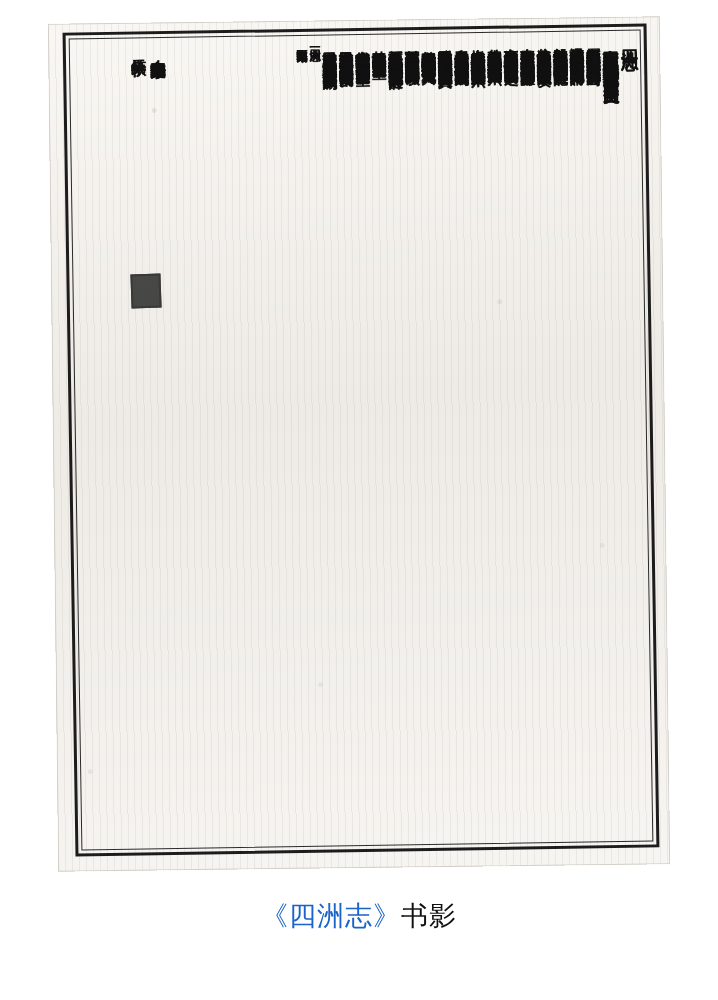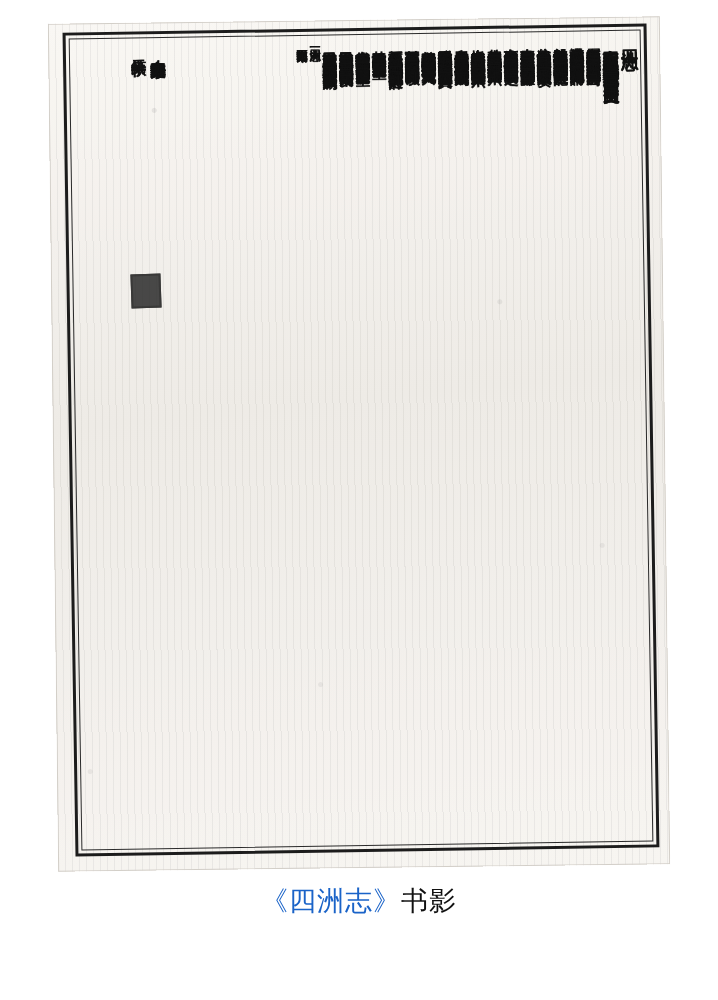--- a/index.html
+++ b/index.html
@@ -148,21 +148,21 @@
     background:
       radial-gradient(circle at 18% 12%, rgba(0,0,0,0.07) 0 2px, rgba(0,0,0,0) 3px),
       radial-gradient(circle at 72% 34%, rgba(0,0,0,0.06) 0 2px, rgba(0,0,0,0) 3px),
       radial-gradient(circle at 44% 78%, rgba(0,0,0,0.05) 0 2px, rgba(0,0,0,0) 3px),
       radial-gradient(circle at 88% 62%, rgba(0,0,0,0.05) 0 2px, rgba(0,0,0,0) 3px),
       radial-gradient(circle at 8% 88%, rgba(0,0,0,0.05) 0 2px, rgba(0,0,0,0) 3px);
     mix-blend-mode: multiply;
   }
   
   .caption {
-    margin-top: 7px;
+    margin-top: 22px;
     font-size: 27px;
     letter-spacing: 1px;
     text-align: right;
     white-space: nowrap;
   }
   .caption .bookname {
     color: #1a63c8;
     font-family: "DejaVu Serif", "Liberation Serif", serif;
   }
   .caption .word {

